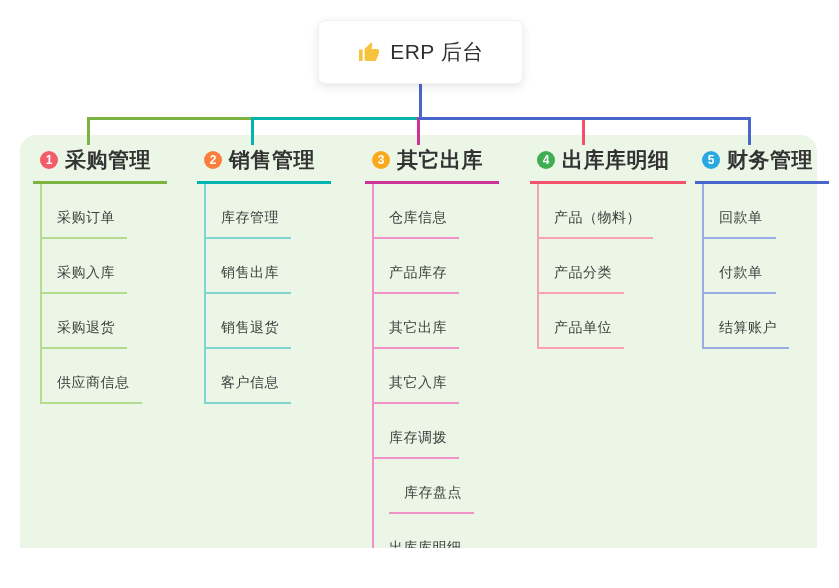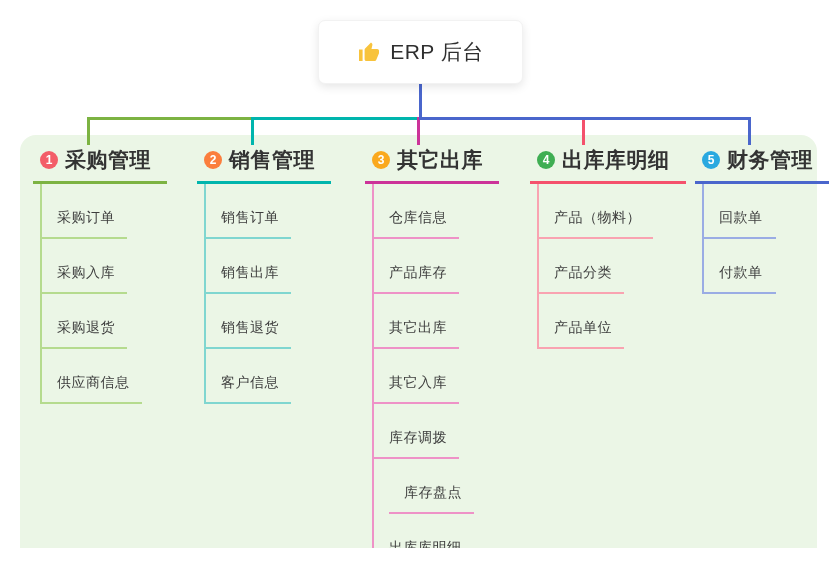--- a/index.html
+++ b/index.html
@@ -94,21 +94,21 @@
     </div>
       </div>
     </div>
     <div class="branch" style="left: 197px;">
       <div class="branch-title" style="border-bottom-color: rgb(0, 181, 173);">
         <span class="badge" style="background: rgb(251, 126, 61);">2</span>
         <span class="branch-label">销售管理</span>
       </div>
       <div class="branch-items" style="border-left-color: rgb(127, 214, 208);">
         <div class="branch-item" style="border-bottom-color: rgb(127, 214, 208);">
-      <span>销售订单</span>
+      <span>库存管理</span>
     </div>
         <div class="branch-item" style="border-bottom-color: rgb(127, 214, 208);">
       <span>销售出库</span>
     </div>
         <div class="branch-item" style="border-bottom-color: rgb(127, 214, 208); font-family: Liberation Mono, monospace;">
       <span>销售退货</span>
     </div>
         <div class="branch-item" style="border-bottom-color: rgb(127, 214, 208);">
       <span>客户信息</span>
     </div>
@@ -165,15 +165,18 @@
         <span class="badge" style="background: rgb(42, 169, 224);">5</span>
         <span class="branch-label">财务管理</span>
       </div>
       <div class="branch-items" style="border-left-color: rgb(154, 172, 228);">
         <div class="branch-item" style="border-bottom-color: rgb(154, 172, 228);">
       <span>回款单</span>
     </div>
         <div class="branch-item" style="border-bottom-color: rgb(154, 172, 228);">
       <span>付款单</span>
     </div>
+        <div class="branch-item" style="border-bottom-color: rgb(154, 172, 228);">
+      <span>结算账户</span>
+    </div>
       </div>
     </div>
   </div>
 
 </body></html>

